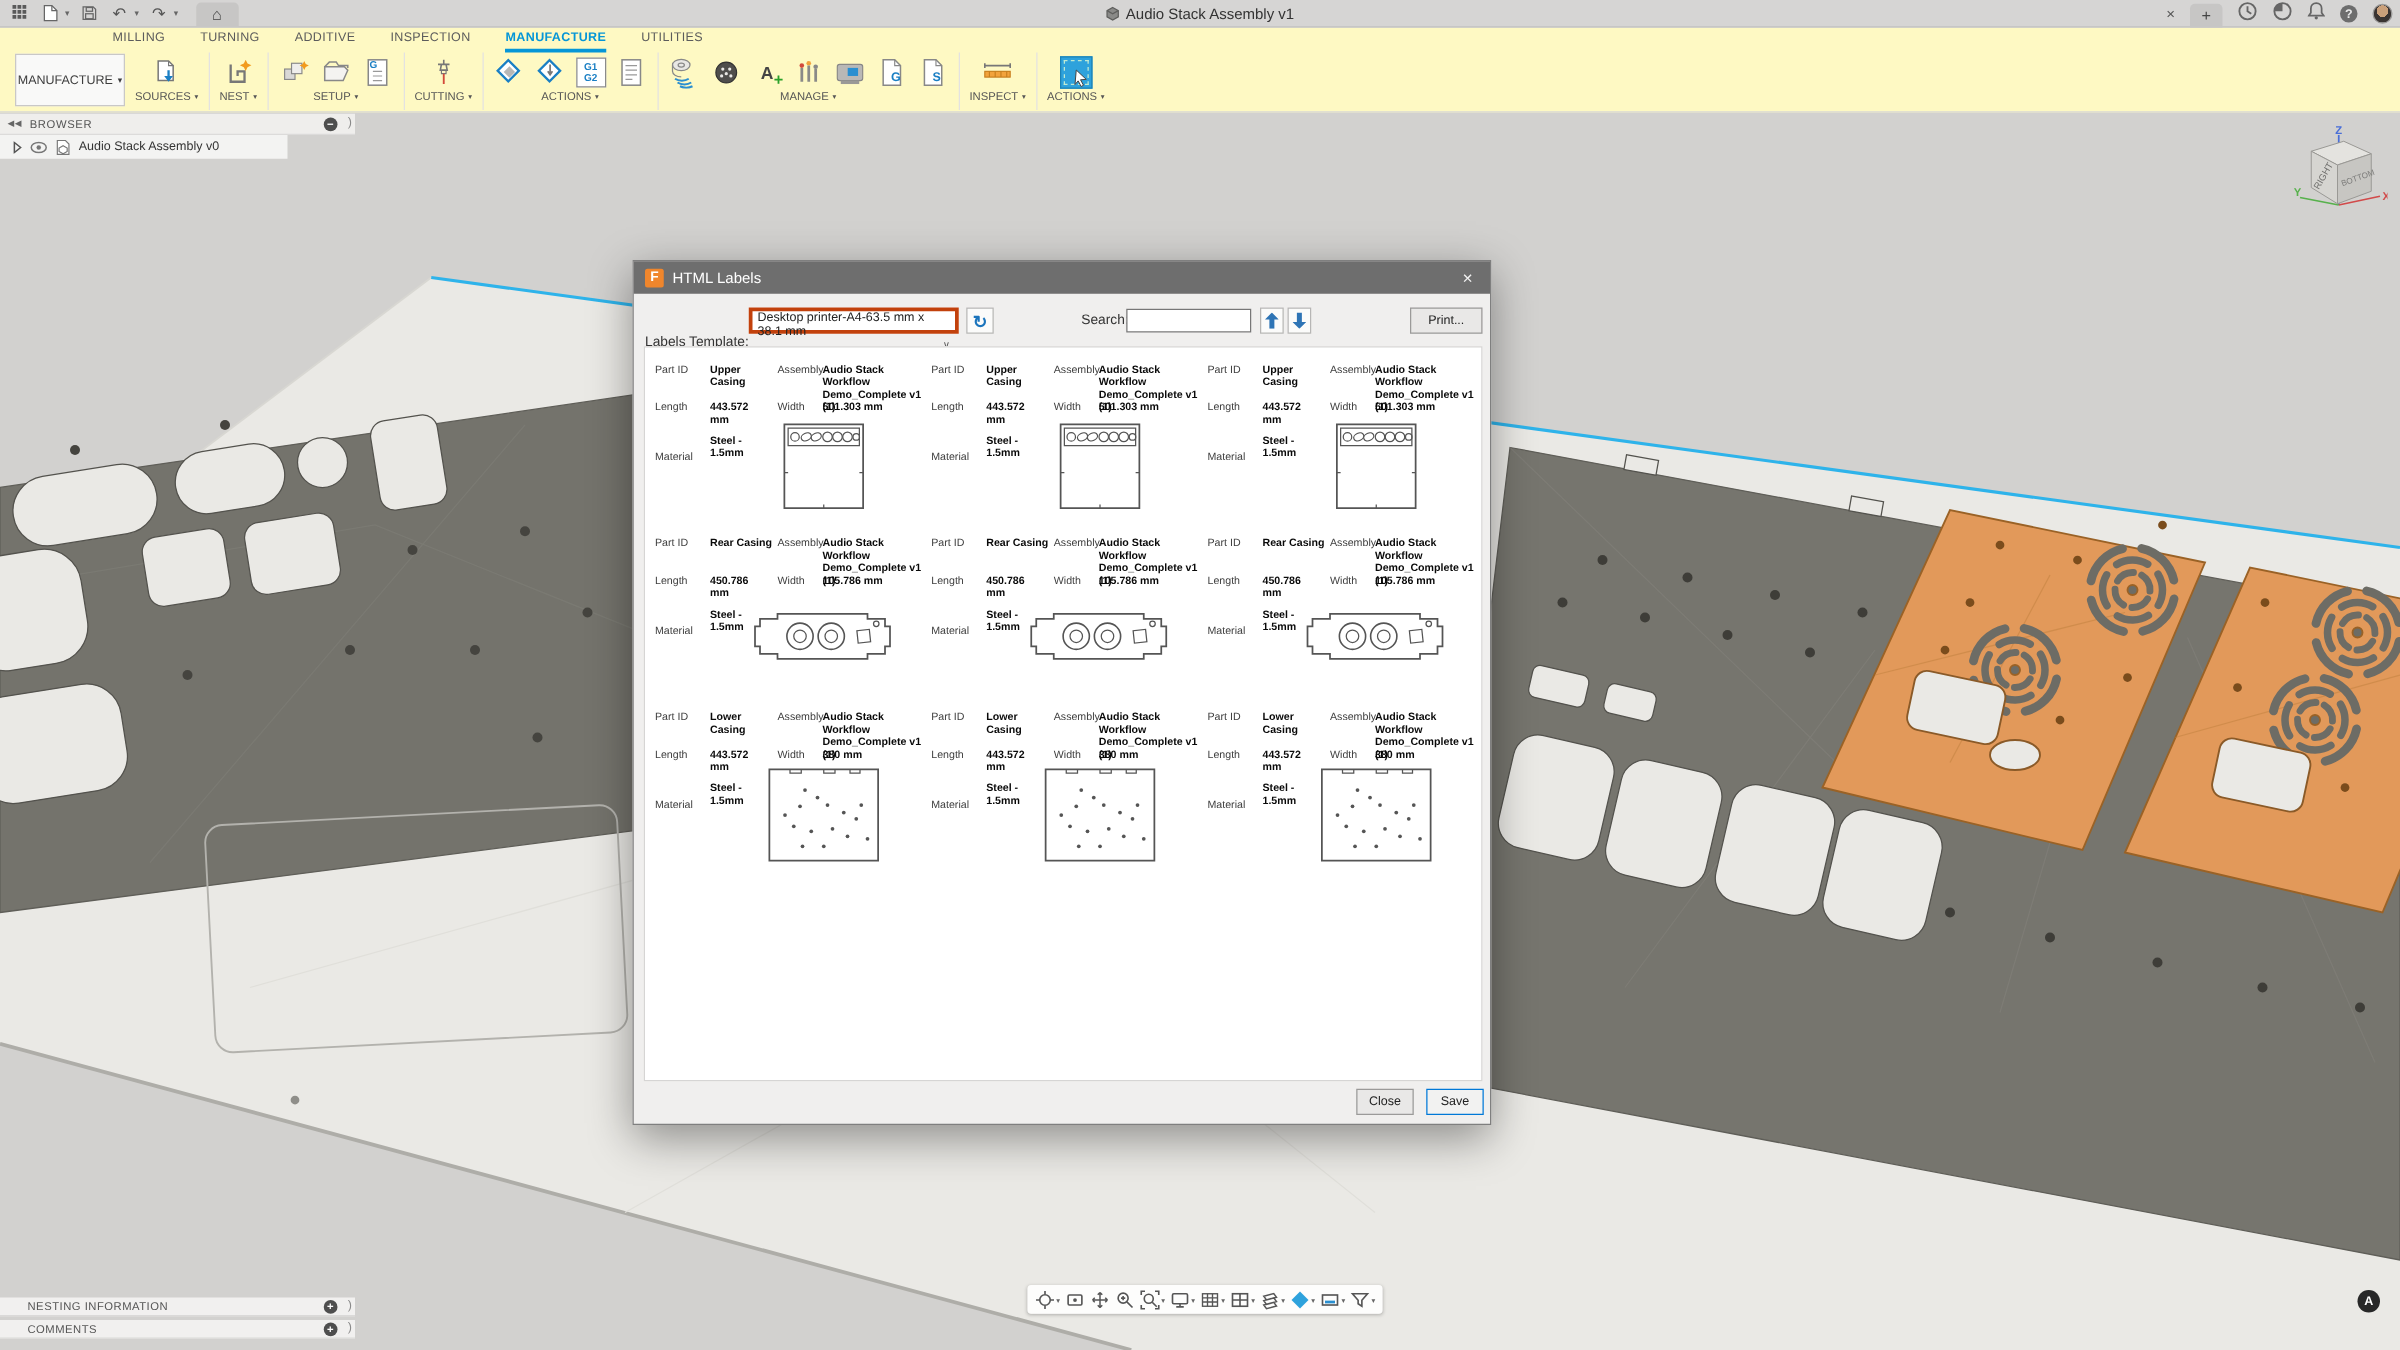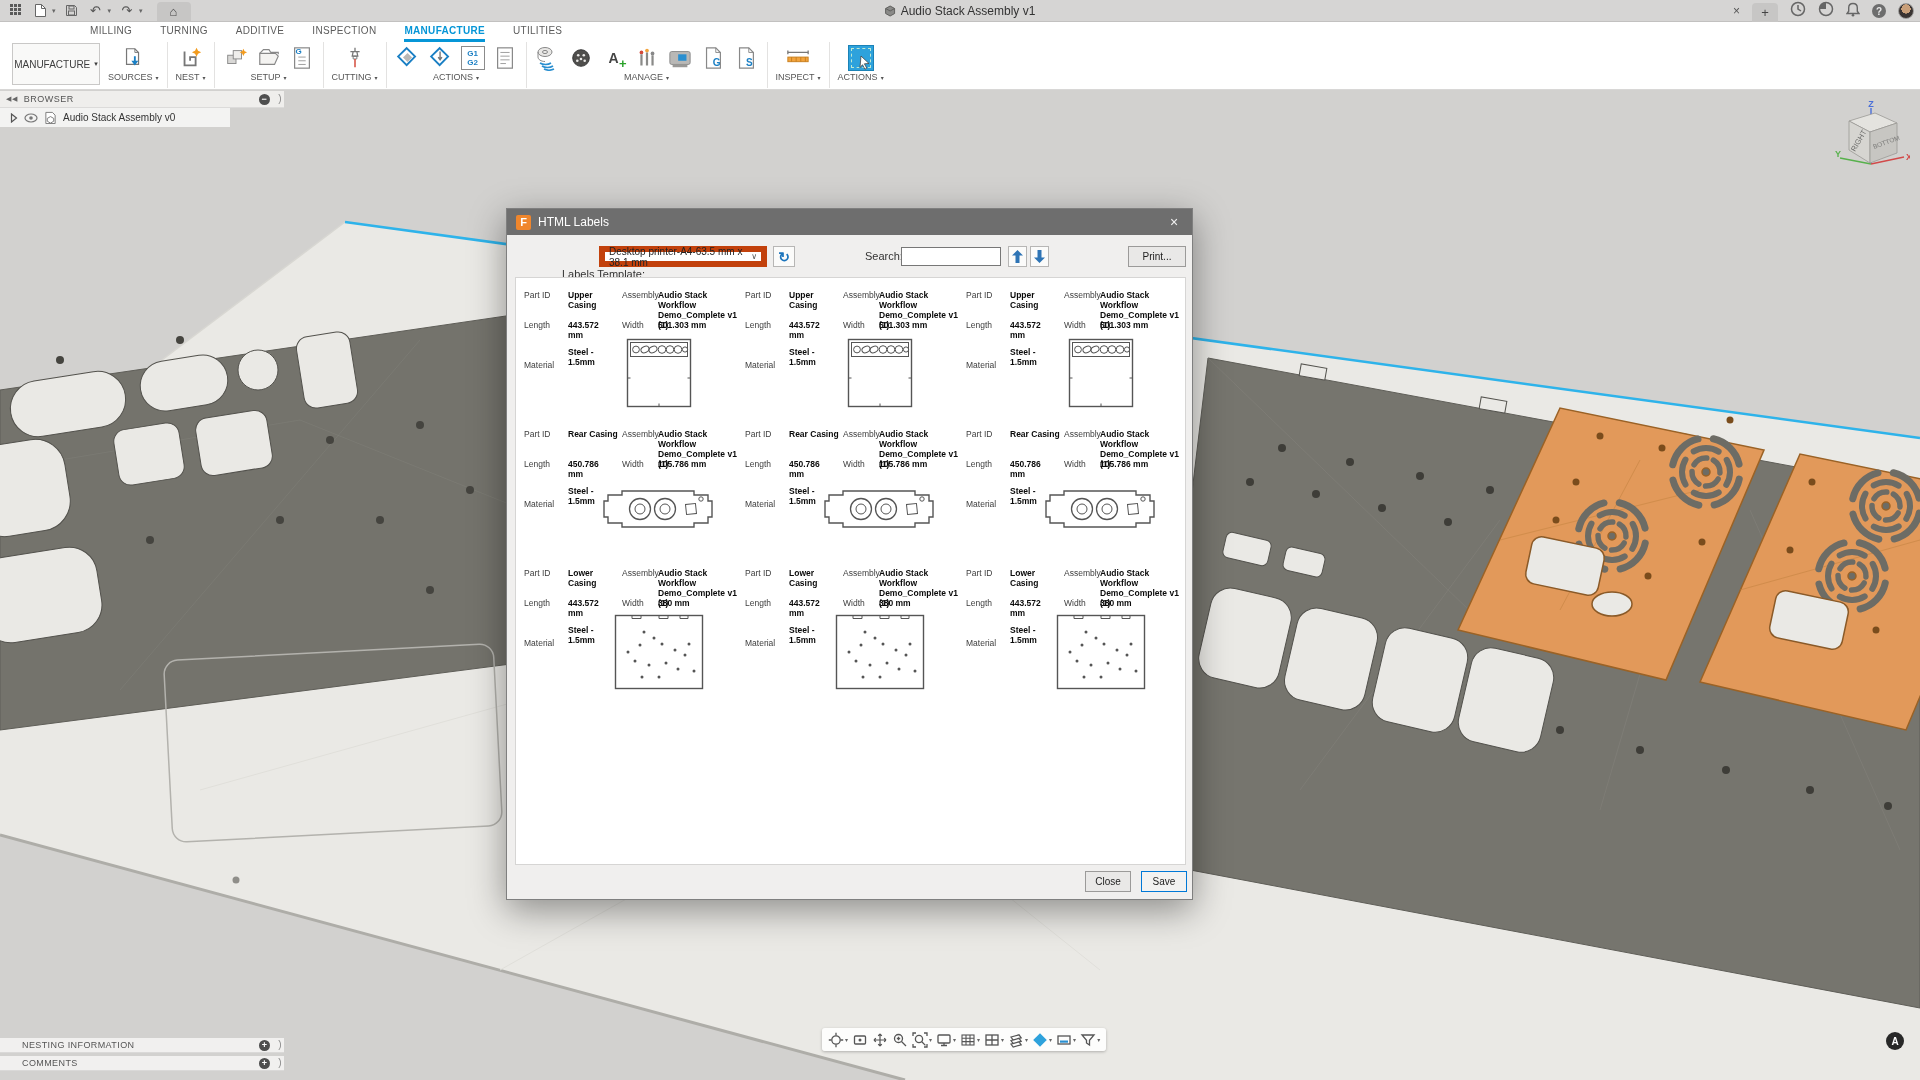--- a/index.html
+++ b/index.html
@@ -20,21 +20,21 @@
   .tb-title { position:absolute; left:50%; transform:translateX(-50%); display:flex; align-items:center; gap:5px;
     font-size:12px; color:#333; }
   .tb-right { position:absolute; right:6px; top:0; height:22px; display:flex; align-items:center; gap:12px; color:#555; }
   .tab-close { font-size:12px; color:#555; }
   .tab-new { width:26px; height:19px; background:#c7c6c5; border-radius:4px 4px 0 0; display:grid; place-items:center;
     font-size:13px; color:#444; align-self:flex-end; }
   .avatar { width:16px; height:16px; border-radius:50%; background:radial-gradient(circle at 50% 35%, #caa07a 0 40%, #3a3432 41% 100%); border:1px solid #9a9998; }
   .help-circ { width:14px; height:14px; border-radius:50%; background:#6d6d6d; color:#e8e8e8; font-size:10px; font-weight:bold; display:grid; place-items:center; }
 
   
-  .ribbon { position:absolute; left:0; top:22px; width:1920px; height:68px; background:#ffffff;
+  .ribbon { position:absolute; left:0; top:22px; width:1920px; height:68px; background:#fef9c3;
     border-bottom:1px solid #d8d7d6; z-index:29; }
   .tabs { display:flex; gap:28px; padding-left:90px; height:20px; align-items:flex-end; }
   .tab { font-size:10px; color:#5c5c5c; letter-spacing:.3px; height:20px; line-height:17px; border-bottom:3px solid transparent; cursor:default; }
   .tab.active { color:#0696d7; border-bottom-color:#0696d7; font-weight:bold; }
   .ribbon-body { display:flex; align-items:flex-start; padding-left:12px; height:47px; }
   .manufacture-btn { width:88px; height:42px; border:1px solid #c9c8c7; background:#f9f9f8; margin-top:1px;
     font-size:10px; color:#3d3d3d; display:flex; align-items:center; justify-content:center; gap:4px; }
   .rgroup { display:flex; flex-direction:column; align-items:center; justify-content:space-between;
     padding:2px 8px 0 8px; border-right:1px solid #e3e2e1; height:46px; }
   .rg-icons { display:flex; gap:7px; align-items:center; height:28px; }
@@ -66,23 +66,23 @@
   .viewcube { position:absolute; left:1834px; top:100px; width:76px; height:80px; z-index:22; }
 
   
   .dialog { position:absolute; left:506px; top:208px; width:687px; height:692px; background:#f0efee;
     border:1px solid #7f7f7f; box-shadow:0 10px 34px rgba(0,0,0,.4); z-index:40; }
   .dlg-title { height:26px; background:#6e6e6e; color:#fff; font-size:12px; display:flex; align-items:center; padding:0 9px; }
   .f-logo { width:15px; height:15px; background:#f0862c; color:#fff; font-weight:bold; font-size:11px; border-radius:2px;
     margin-right:7px; display:grid; place-items:center; }
   .dlg-close { margin-left:auto; font-size:14px; color:#f2f2f2; width:18px; text-align:center; }
   .dlg-controls { position:relative; height:42px; font-size:11px; color:#333; }
-  .lbl-template { position:absolute; left:9px; top:33px;margin-left:46px; }
-  .template-select { position:absolute; left:92px; top:11px; width:168px; height:21px; background:#fff; border:6px solid #c2410c;
-    font-size:10px; color:#222; display:flex; align-items:center; padding:0 4px; }
+  .lbl-template { position:absolute; left:9px; top:33px; }
+  .template-select { position:absolute; left:92px; top:11px; width:168px; height:21px; background:#fff; border:3px solid #c2410c;
+    font-size:10px; color:#222; display:flex; align-items:center; padding:0 4px;flex-direction:column; }
   .template-select .sel-caret { margin-left:auto; color:#555; font-size:8px; }
   .refresh-btn { position:absolute; left:266px; top:11px; width:22px; height:21px; border:1px solid #b7b6b5; background:#fbfbfa;
     color:#1b74bc; font-size:14px; font-weight:bold; display:grid; place-items:center; }
   .lbl-search { position:absolute; left:358px; top:15px; }
   .search-input { position:absolute; left:394px; top:12px; width:100px; height:19px; border:1px solid #777; background:#fff;
     font-size:10px; padding:0 3px; font-family:"Liberation Sans",sans-serif; }
   .arr-btn { position:absolute; top:11px; width:19px; height:21px; border:1px solid #b7b6b5; background:#fbfbfa; display:grid; place-items:center; }
   .arr-up { left:501px; } .arr-down { left:523px; }
   .print-btn { position:absolute; left:621px; top:11px; width:58px; height:21px; border:1px solid #9b9a99; background:#e9e8e7;
     font-size:10px; color:#222; display:grid; place-items:center; }

